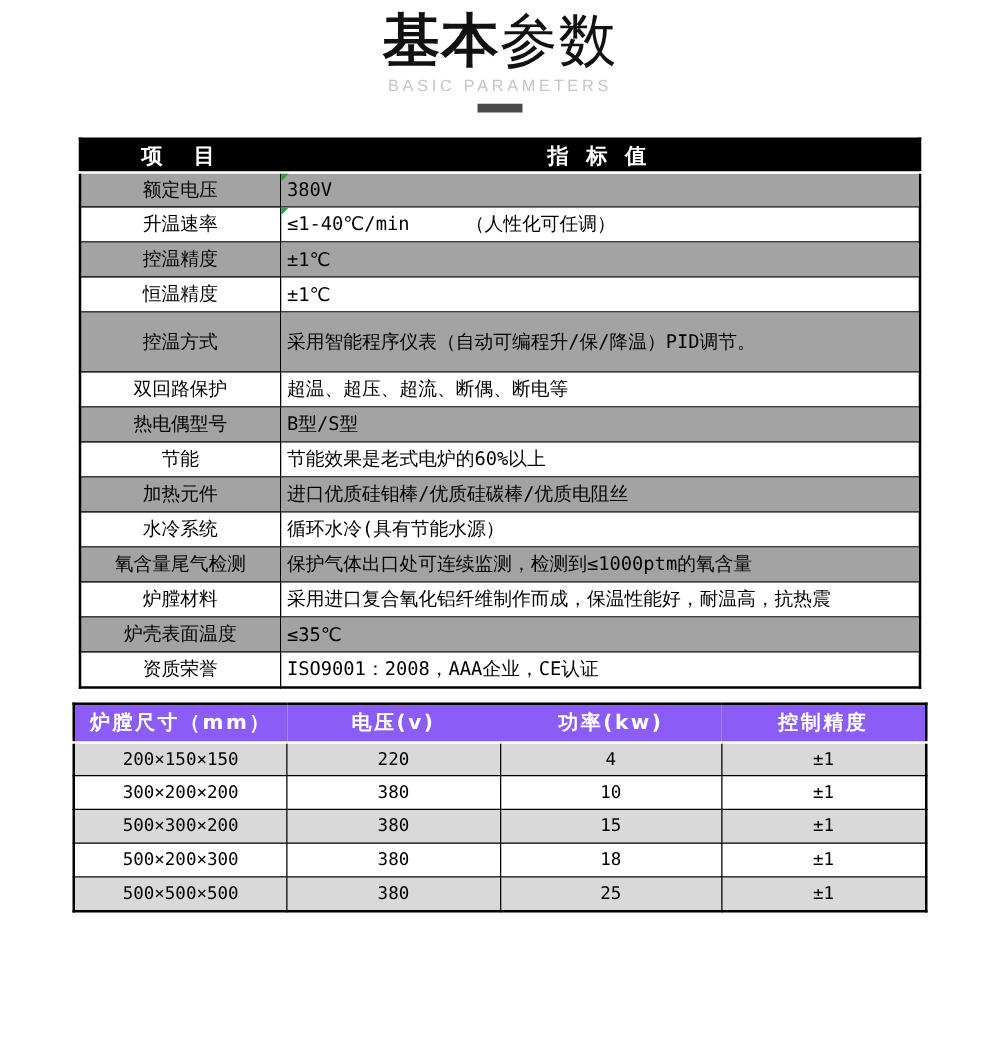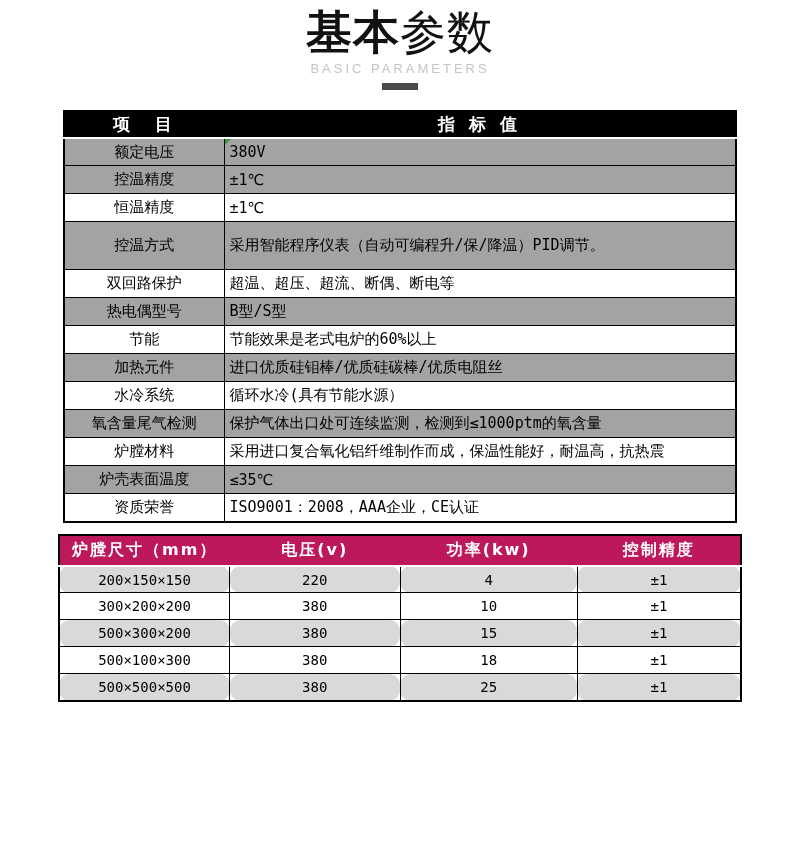--- a/index.html
+++ b/index.html
@@ -51,35 +51,35 @@
   .corner-icon {
     position: absolute; top: 0; left: 0; width: 0; height: 0;
     border-top: 6px solid #2f9e44; border-right: 6px solid transparent;
   }
   
   .size-table {
     width: 684px; margin: 11px auto 0;
     border: 2px solid #000;
   }
   .size-table th {
-    background: #be185d; color: #fff;
+    background: #8b5cf6; color: #fff;
     font-size: 16px; font-weight: bold;
     height: 31px; border: none; border-bottom: 2px solid #fff;
     letter-spacing: 2px;
   }
   .size-table th:nth-child(1) { width: 25%; }
   .size-table th:nth-child(2) { width: 25%; }
   .size-table th:nth-child(3) { width: 26%; }
   .size-table th:nth-child(4) { width: 24%; }
   .size-table td {
     border: 1px solid #000;
     font-size: 14px; height: 27px; text-align: center;
     font-family: "DejaVu Sans Mono", "Liberation Mono", "DejaVu Sans", monospace;
   }
-  .size-table tr.alt td { background: #d9d9d9; border-radius: 11px; }
+  .size-table tr.alt td { background: #d9d9d9; }
 </style>
 </head>
 <body>
 
 <div class="title-block">
   <h1 class="title-cn"><span class="w-bold">基本</span><span class="w-light">参数</span></h1>
   <div class="title-en">BASIC PARAMETERS</div>
   <div class="title-underline"></div>
 </div>
 
@@ -87,20 +87,24 @@
   <thead>
     <tr>
       <th class="item-h">项　目</th>
       <th class="value-h">指 标 值</th>
     </tr>
   </thead>
   <tbody>
       <tr class="alt">
         <td class="item-cell">额定电压</td>
         <td class="value-cell"><span class="corner-icon"></span>380V</td>
+      </tr>
+      <tr class="">
+        <td class="item-cell">升温速率</td>
+        <td class="value-cell"><span class="corner-icon"></span>≤1-40℃/min　　　（人性化可任调）</td>
       </tr>
       <tr class="alt">
         <td class="item-cell">控温精度</td>
         <td class="value-cell">±1℃</td>
       </tr>
       <tr class="">
         <td class="item-cell">恒温精度</td>
         <td class="value-cell">±1℃</td>
       </tr>
       <tr class="alt tall">
@@ -168,21 +172,21 @@
         <td>10</td>
         <td>±1</td>
       </tr>
       <tr class="alt">
         <td>500×300×200</td>
         <td>380</td>
         <td>15</td>
         <td>±1</td>
       </tr>
       <tr class="">
-        <td>500×100×300</td>
+        <td>500×200×300</td>
         <td>380</td>
         <td>18</td>
         <td>±1</td>
       </tr>
       <tr class="alt">
         <td>500×500×500</td>
         <td>380</td>
         <td>25</td>
         <td>±1</td>
       </tr>

